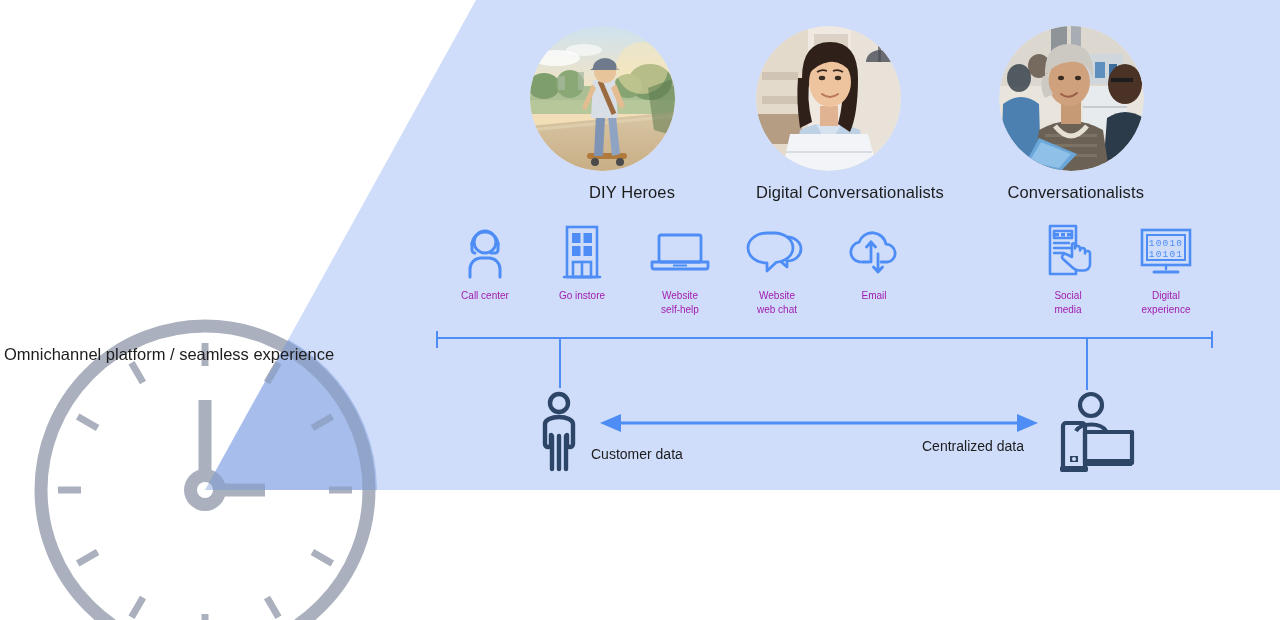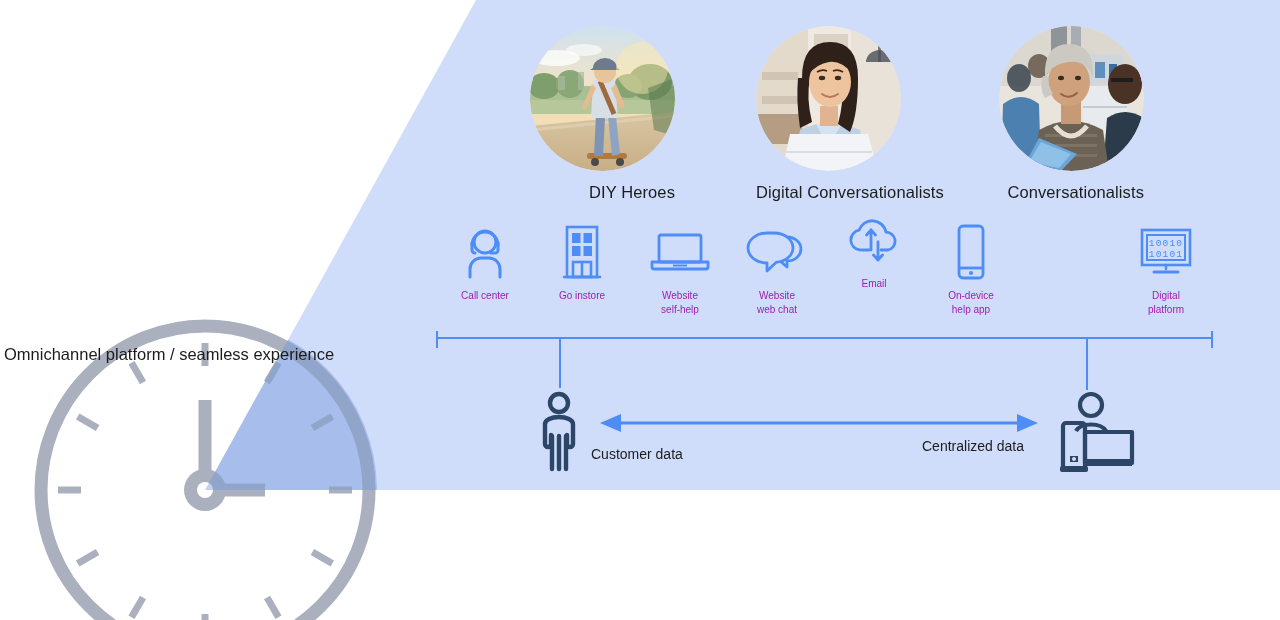--- a/index.html
+++ b/index.html
@@ -315,63 +315,70 @@
         <path d="M41 8 a14 12 0 0 1 0 24 l0 6 -7 -6 a14 12 0 0 1 -2 -0.2"></path>
         <path d="M21 4 c-11 0 -19 7 -19 15 c0 8 8 15 19 15 l0 8 9 -8.6 c10 -0.8 17 -7.3 17 -14.4 c0 -8 -8 -15 -19 -15 z" fill="#cfddfa"></path>
       </svg>
     </div>
     <div class="clabel">
       <span>Website</span><br>
       <span>web chat</span>
     </div>
   </div>
 
-  <div class="channel" style="left:819px; top:212px;">
+  <div class="channel" style="left:819px; top:224px;">
     <div class="ic">
       <svg width="60" height="48" viewBox="0 0 60 48" fill="none" stroke="#4d8df5" stroke-width="2.8" stroke-linecap="round" stroke-linejoin="round">
         <path d="M16 34 a10 10 0 0 1 -1 -19.8 a14 14 0 0 1 27 2 a9 9 0 0 1 2 17.8 l-7 0"></path>
         <path d="M18 34 h7"></path>
         <path d="M27 14 v20 M27 14 l-4.5 5 M27 14 l4.5 5"></path>
         <path d="M34 26 v18 M34 44 l-4.5 -5 M34 44 l4.5 -5"></path>
       </svg>
     </div>
     <div class="clabel">
       <span>Email</span>
     </div>
   </div>
 
-  <div class="channel" style="left:916px; top:224px;">
-    <div class="ic">
-      <svg width="34" height="56" viewBox="0 0 34 56" fill="none" stroke="#4d8df5" stroke-width="2.8">
-        <rect x="5" y="2" width="24" height="52" rx="4"></rect>
-        <path d="M5 44 h24"></path>
-        <circle cx="17" cy="49" r="2" fill="#4d8df5" stroke="none"></circle>
-      </svg>
-    </div>
-    <div class="clabel">
-      <span>On-device</span><br>
-      <span>help app</span>
-    </div>
-  </div>
-
+
+  <div class="channel" style="left:1013px; top:224px;">
+    <div class="ic">
+      <svg width="52" height="56" viewBox="0 0 52 56" fill="none" stroke="#4d8df5" stroke-width="2.6" stroke-linejoin="round">
+        <path d="M8 2 h26 v48 h-26 z"></path>
+        <rect x="12" y="7" width="18" height="7" fill="none"></rect>
+        <g fill="#4d8df5" stroke="none">
+          <rect x="13" y="9" width="4" height="3.4"></rect>
+          <rect x="19" y="9" width="4" height="3.4"></rect>
+          <rect x="25" y="9" width="4" height="3.4"></rect>
+        </g>
+        <path d="M12 19 h15 M12 24 h18 M12 29 h10" stroke-width="2.4" stroke-linecap="round"></path>
+
+        <path d="M30 20 v13 l-6 -3 a3 3 0 0 0 -3 5 l10 9 a9 9 0 0 0 6 2.5 h5 a6 6 0 0 0 6 -6 v-11 a2.5 2.5 0 0 0 -5 0 v-3 a2.5 2.5 0 0 0 -5 0 v-2 a2.5 2.5 0 0 0 -5 0 v-4.5 a2.5 2.5 0 0 0 -3 0 z" fill="#cfddfa"></path>
+      </svg>
+    </div>
+    <div class="clabel">
+      <span>Social</span><br>
+      <span>media</span>
+    </div>
+  </div>
 
   <div class="channel" style="left:1111px; top:224px;">
     <div class="ic">
       <svg width="58" height="50" viewBox="0 0 58 50" fill="none" stroke="#4d8df5" stroke-width="2.6" stroke-linecap="round">
         <rect x="5" y="3" width="48" height="35"></rect>
         <rect x="10" y="8" width="38" height="25" fill="none" stroke-width="2"></rect>
         <path d="M29 38 v4" stroke-width="2.4"></path>
         <path d="M17 45 h24" stroke-width="3"></path>
         <text x="29" y="18.5" font-family="'Liberation Mono', monospace" font-size="9.5" fill="#4d8df5" stroke="none" text-anchor="middle" letter-spacing="1.2">10010</text>
         <text x="29" y="29.5" font-family="'Liberation Mono', monospace" font-size="9.5" fill="#4d8df5" stroke="none" text-anchor="middle" letter-spacing="1.2">10101</text>
       </svg>
     </div>
     <div class="clabel">
       <span>Digital</span><br>
-      <span>platform</span>
+      <span>experience</span>
     </div>
   </div>
 
   <svg id="bracket" viewBox="0 0 1280 620" xmlns="http://www.w3.org/2000/svg">
     <g stroke="#4d8df5" stroke-width="2" fill="none">
       <line x1="437" y1="338" x2="1212" y2="338"></line>
       <line x1="437" y1="331" x2="437" y2="348"></line>
       <line x1="1212" y1="331" x2="1212" y2="348"></line>
       <line x1="560" y1="338" x2="560" y2="388"></line>
       <line x1="1087" y1="338" x2="1087" y2="390"></line>

